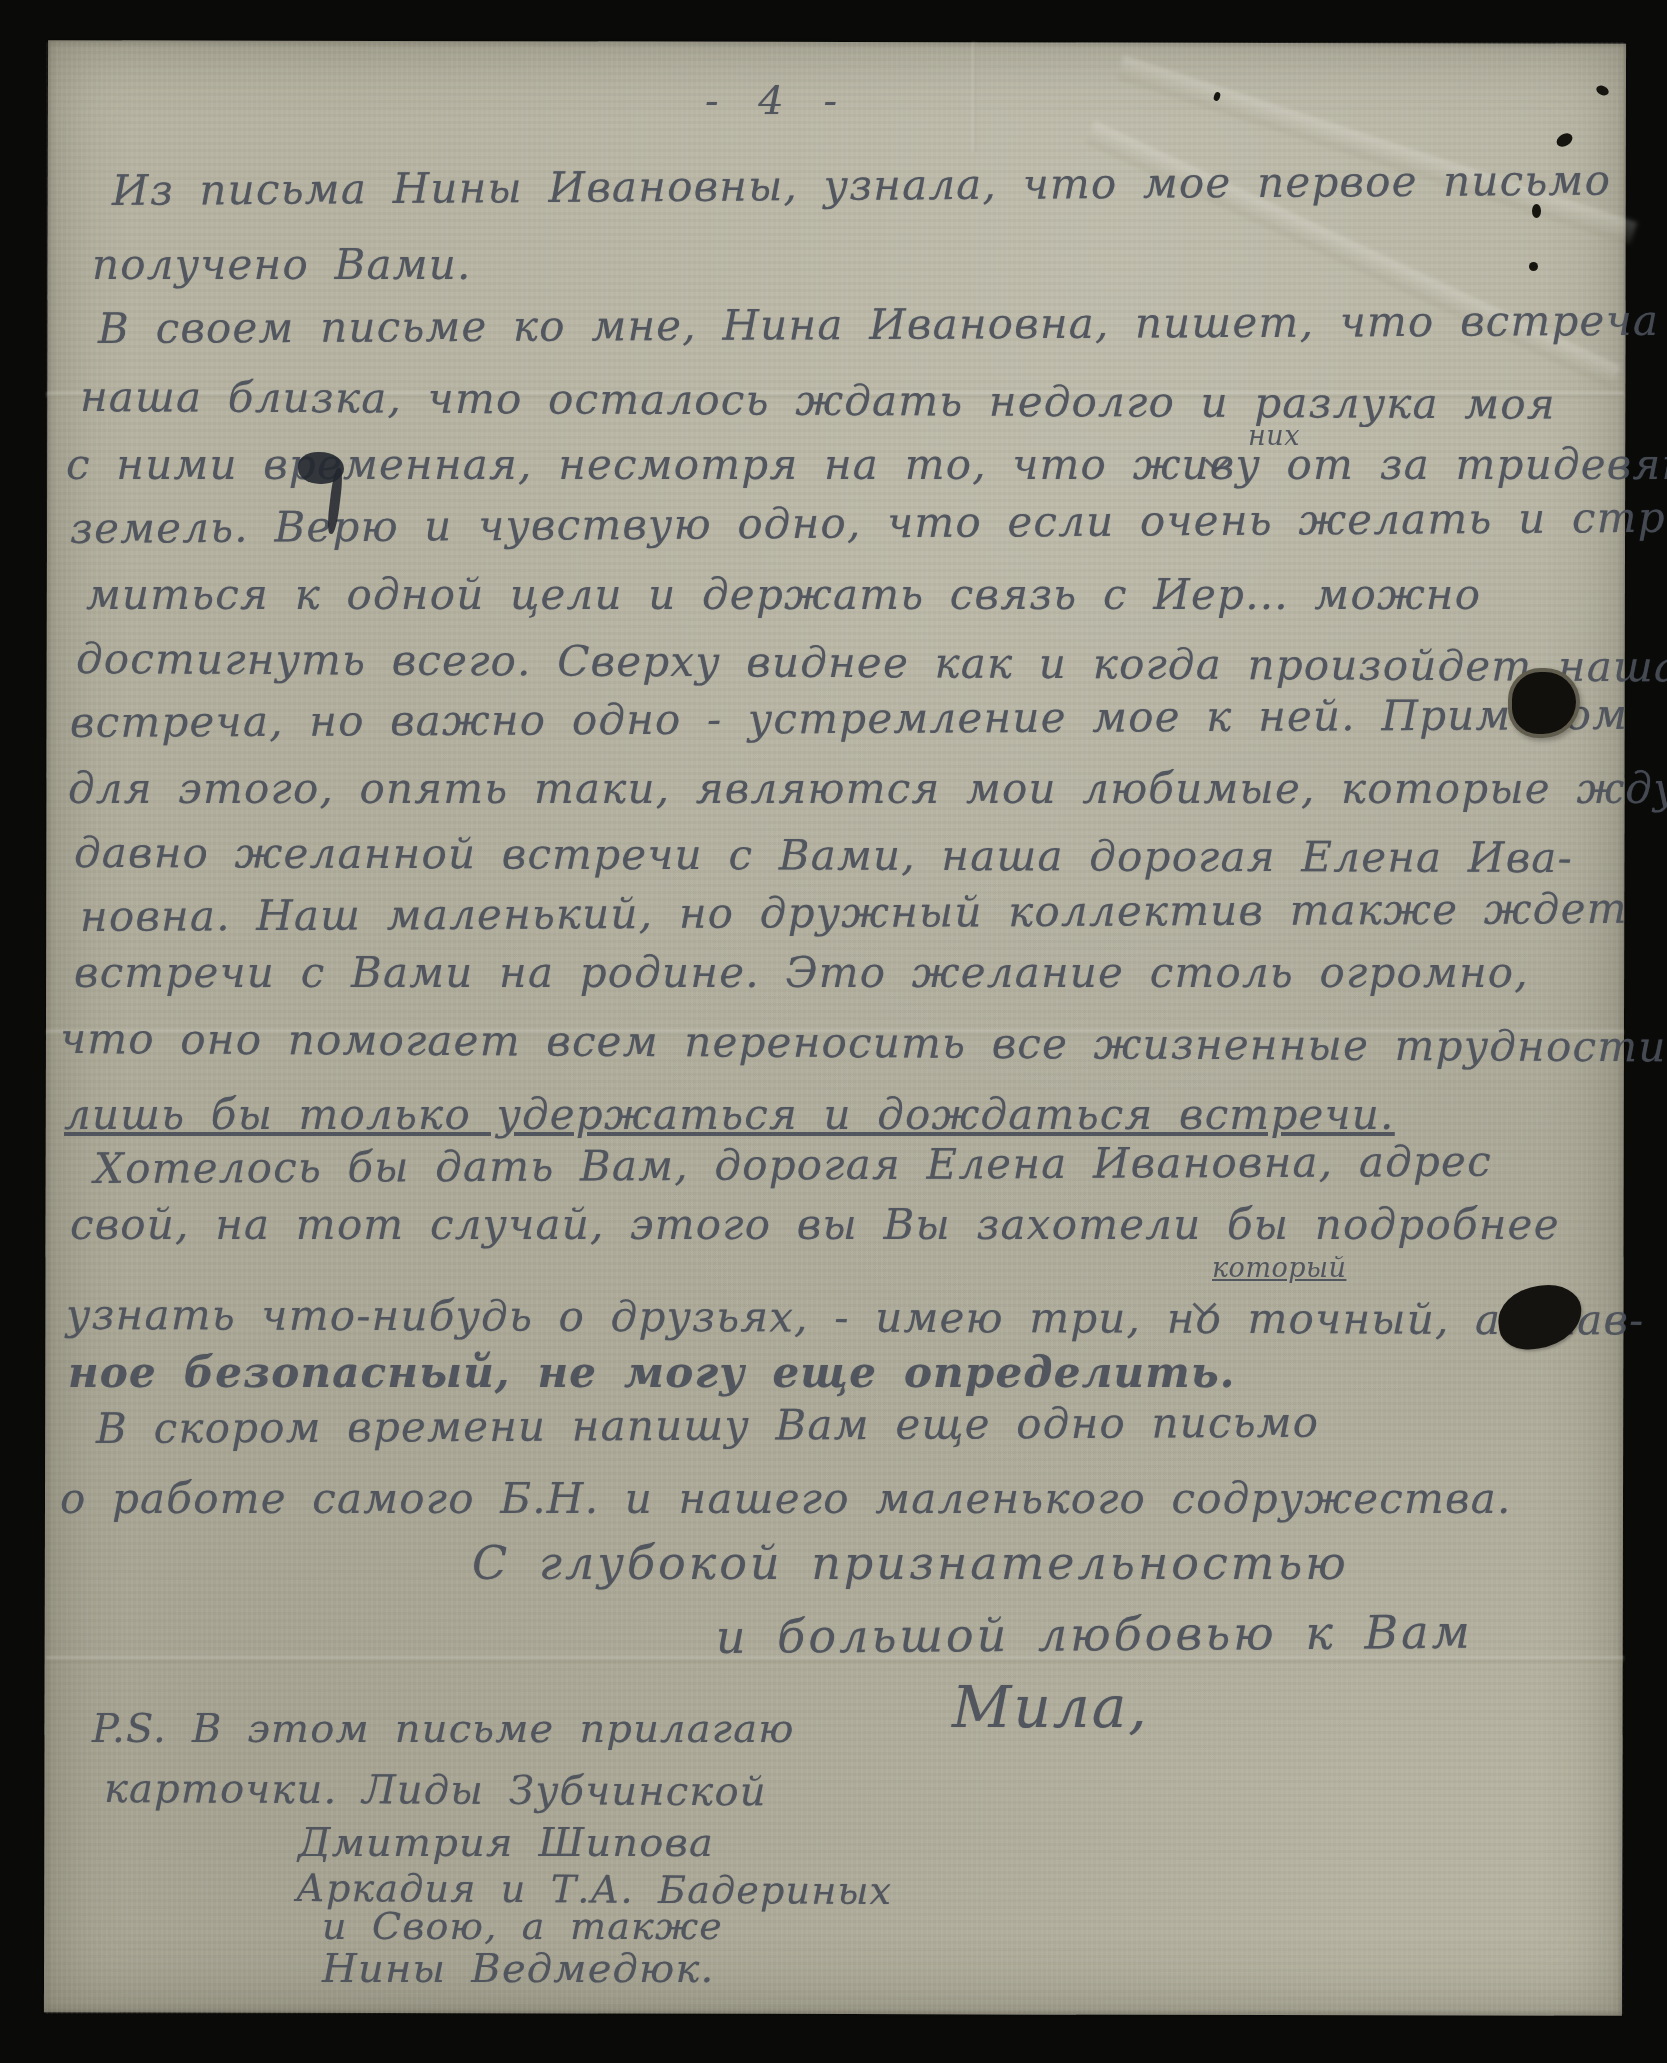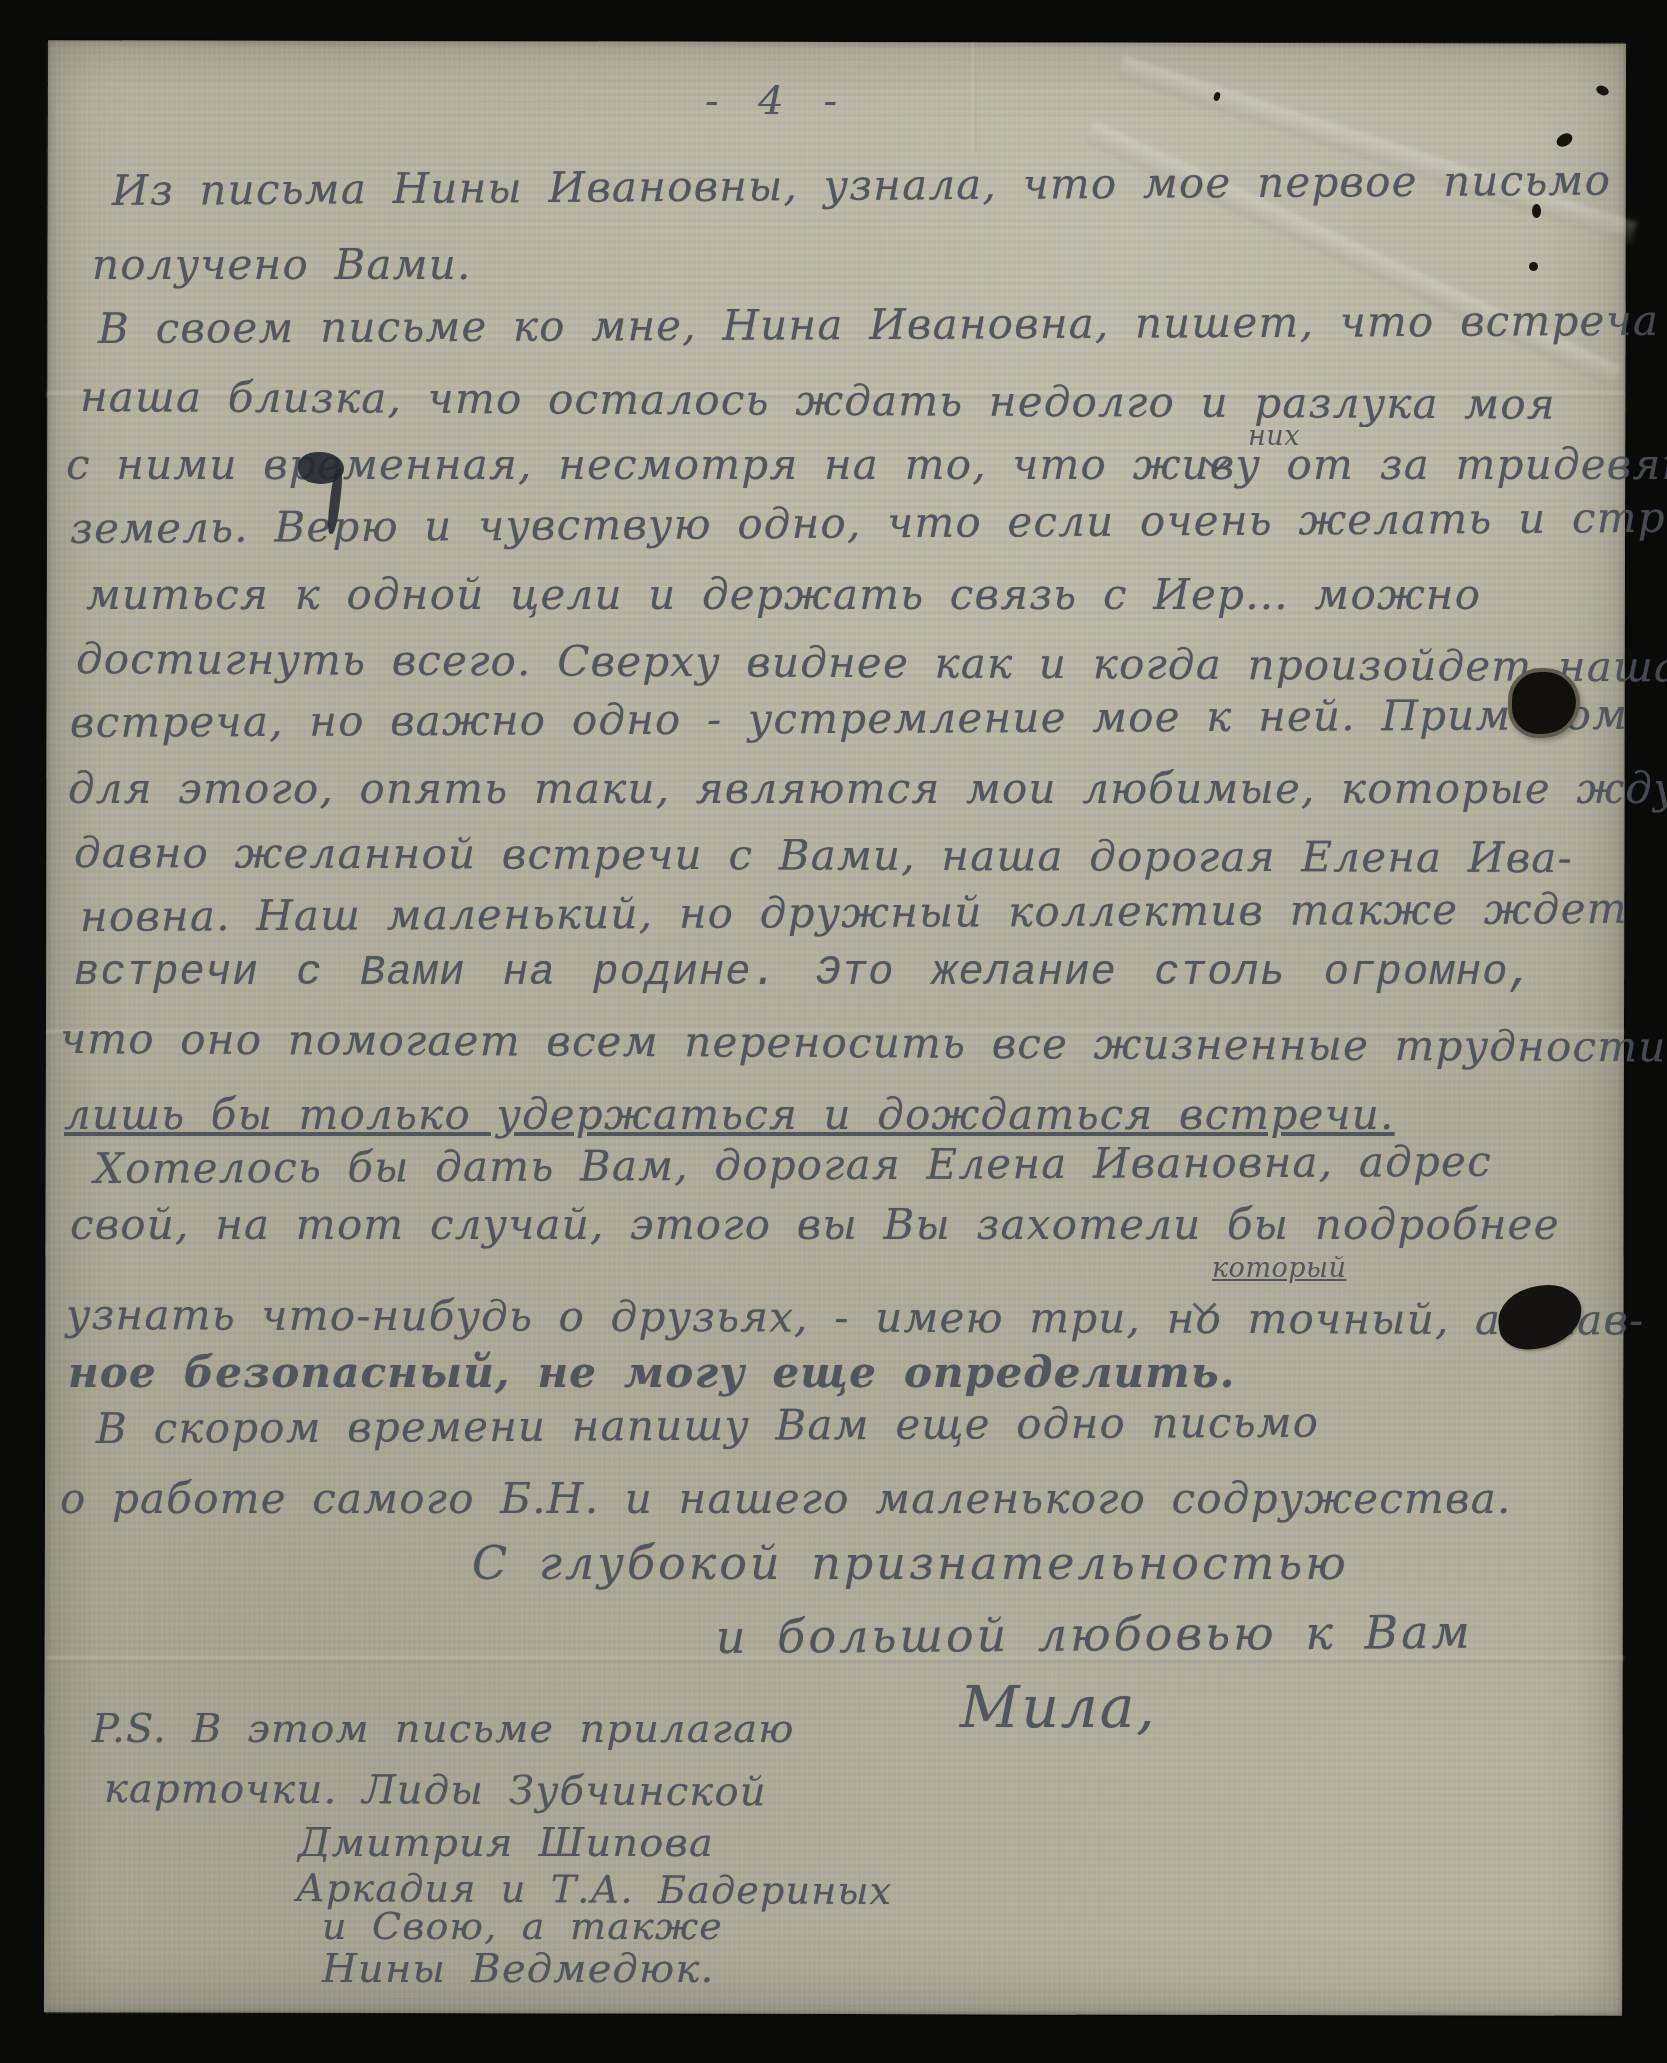--- a/index.html
+++ b/index.html
@@ -63,32 +63,32 @@
   .L2{left:98px;top:306px;transform:rotate(-.3deg);}
   .L3{left:80px;top:374px;transform:rotate(.3deg);}
   .L4{left:66px;top:442px;}
   .L5{left:70px;top:506px;transform:rotate(-.4deg);}
   .L6{left:86px;top:572px;}
   .L7{left:76px;top:636px;transform:rotate(.3deg);}
   .L8{left:70px;top:700px;transform:rotate(-.3deg);}
   .L9{left:68px;top:766px;}
   .L10{left:74px;top:830px;transform:rotate(.2deg);}
   .L11{left:80px;top:894px;transform:rotate(-.3deg);}
-  .L12{left:74px;top:950px;font-family:Liberation Mono, monospace;}
+  .L12{left:74px;top:950px;}
   .L13{left:60px;top:1016px;transform:rotate(.3deg);}
   .L14{left:64px;top:1092px;text-decoration:underline;}
   .L15{left:94px;top:1146px;transform:rotate(-.3deg);}
   .L16{left:70px;top:1202px;}
   .L17{left:66px;top:1292px;transform:rotate(.2deg);}
   .L18{left:68px;top:1350px;font-weight:bold;}
   .L19{left:96px;top:1406px;transform:rotate(-.3deg);}
   .L20{left:60px;top:1476px;}
   .C0{left:472px;top:1538px;font-size:46px;letter-spacing:3px;}
   .C1{left:716px;top:1612px;font-size:46px;letter-spacing:3px;transform:rotate(-.4deg);}
-  .SIG{left:952px;top:1676px;font-size:58px;letter-spacing:2px;margin-left:8px;}
+  .SIG{left:952px;top:1676px;font-size:58px;letter-spacing:2px;}
   .P0{left:92px;top:1706px;font-size:40px;}
   .P1{left:104px;top:1766px;font-size:40px;transform:rotate(.3deg);}
   .P2{left:298px;top:1820px;font-size:40px;}
   .P3{left:296px;top:1868px;font-size:38px;transform:rotate(.3deg);}
   .P4{left:322px;top:1906px;font-size:38px;text-align:right;}
   .P5{left:322px;top:1946px;font-size:40px;}
   
   .ins{
     position:absolute;font-style:italic;color:#4a4f59;
     font-size:27px;letter-spacing:.5px;white-space:nowrap;opacity:.92;

